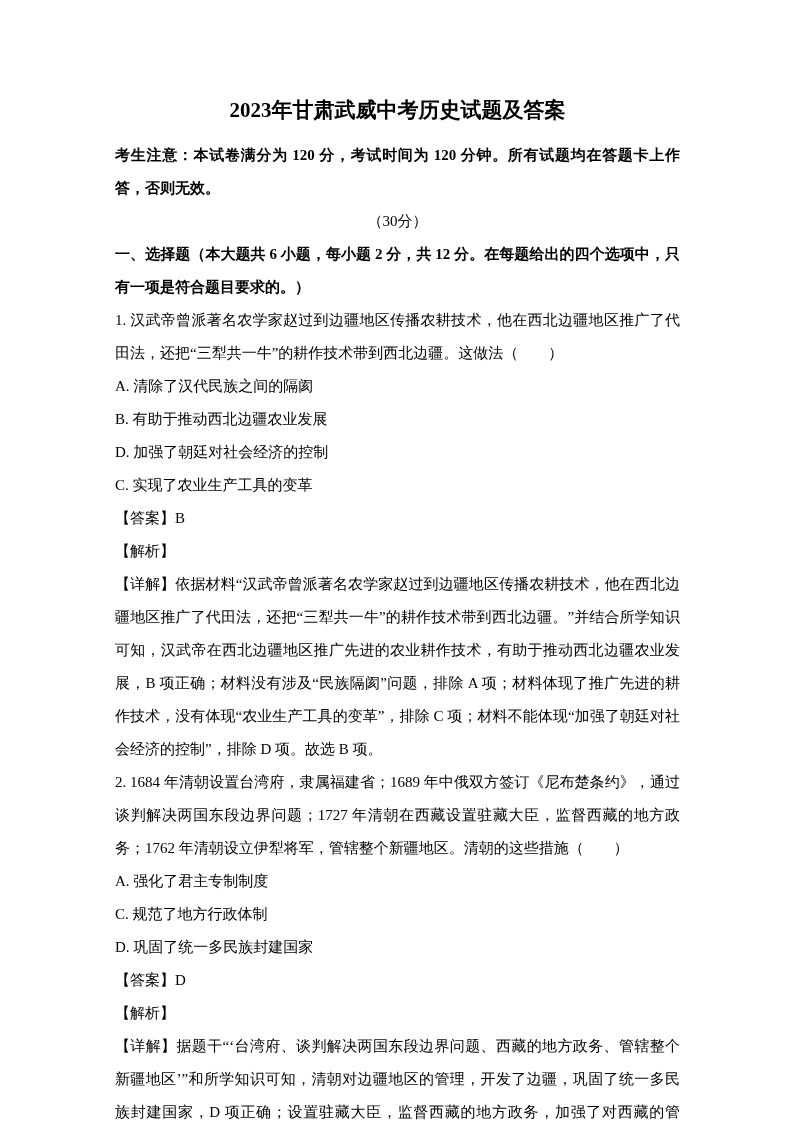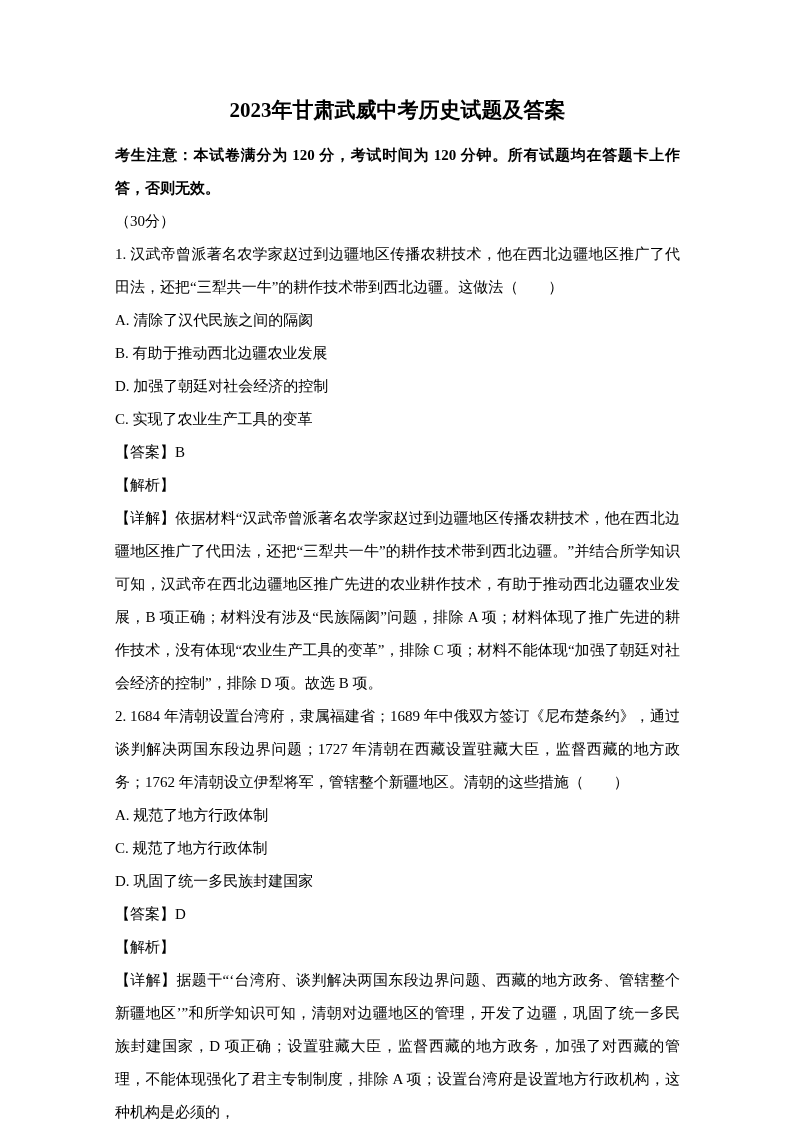--- a/index.html
+++ b/index.html
@@ -26,60 +26,61 @@
     font-weight: bold;
     text-align: center;
     line-height: 1.45;
     margin: 0 0 14px 0;
   }
   .para {
     margin: 0;
     text-align: justify;
   }
   .bold { font-weight: bold; }
-  .center { }
+  .center { text-align: center; }
   .opt-row { display: flex; flex-direction: column; }
   .opt-row .opt { display: block; white-space: nowrap; }
   .opt-row .opt:first-child {
     width: 327px;
     flex-shrink: 0;
   }
   .question { margin: 0; }
 </style>
 </head>
 <body>
 
 <div class="page">
 
   <h1 class="title">2023年甘肃武威中考历史试题及答案</h1>
 
   <p class="para bold">考生注意：本试卷满分为 120 分，考试时间为 120 分钟。所有试题均在答题卡上作答，否则无效。</p>
 
   <p class="para center">（30分）</p>
 
+  <p class="para bold">一、选择题（本大题共 6 小题，每小题 2 分，共 12 分。在每题给出的四个选项中，只有一项是符合题目要求的。）</p>
 
   <section class="question">
     <p class="para">1. 汉武帝曾派著名农学家赵过到边疆地区传播农耕技术，他在西北边疆地区推广了代田法，还把“三犁共一牛”的耕作技术带到西北边疆。这做法（　　）</p>
     <div class="opt-row">
       <span class="opt">A. 清除了汉代民族之间的隔阂</span>
       <span class="opt">B. 有助于推动西北边疆农业发展</span>
     </div>
     <div class="opt-row">
       <span class="opt">D. 加强了朝廷对社会经济的控制</span>
       <span class="opt">C. 实现了农业生产工具的变革</span>
     </div>
     <p class="para">【答案】B</p>
     <p class="para">【解析】</p>
     <p class="para">【详解】依据材料“汉武帝曾派著名农学家赵过到边疆地区传播农耕技术，他在西北边疆地区推广了代田法，还把“三犁共一牛”的耕作技术带到西北边疆。”并结合所学知识可知，汉武帝在西北边疆地区推广先进的农业耕作技术，有助于推动西北边疆农业发展，B 项正确；材料没有涉及“民族隔阂”问题，排除 A 项；材料体现了推广先进的耕作技术，没有体现“农业生产工具的变革”，排除 C 项；材料不能体现“加强了朝廷对社会经济的控制”，排除 D 项。故选 B 项。</p>
   </section>
 
   <section class="question">
     <p class="para">2. 1684 年清朝设置台湾府，隶属福建省；1689 年中俄双方签订《尼布楚条约》，通过谈判解决两国东段边界问题；1727 年清朝在西藏设置驻藏大臣，监督西藏的地方政务；1762 年清朝设立伊犁将军，管辖整个新疆地区。清朝的这些措施（　　）</p>
     <div class="opt-row">
-      <span class="opt">A. 规范了地方行政体制</span>
+      <span class="opt">A. 强化了君主专制制度</span>
     </div>
     <div class="opt-row">
       <span class="opt">C. 规范了地方行政体制</span>
       <span class="opt">D. 巩固了统一多民族封建国家</span>
     </div>
     <p class="para">【答案】D</p>
     <p class="para">【解析】</p>
     <p class="para">【详解】据题干“‘台湾府、谈判解决两国东段边界问题、西藏的地方政务、管辖整个新疆地区’”和所学知识可知，清朝对边疆地区的管理，开发了边疆，巩固了统一多民族封建国家，D 项正确；设置驻藏大臣，监督西藏的地方政务，加强了对西藏的管理，不能体现强化了君主专制制度，排除 A 项；设置台湾府是设置地方行政机构，这种机构是必须的，</p>
   </section>
 

